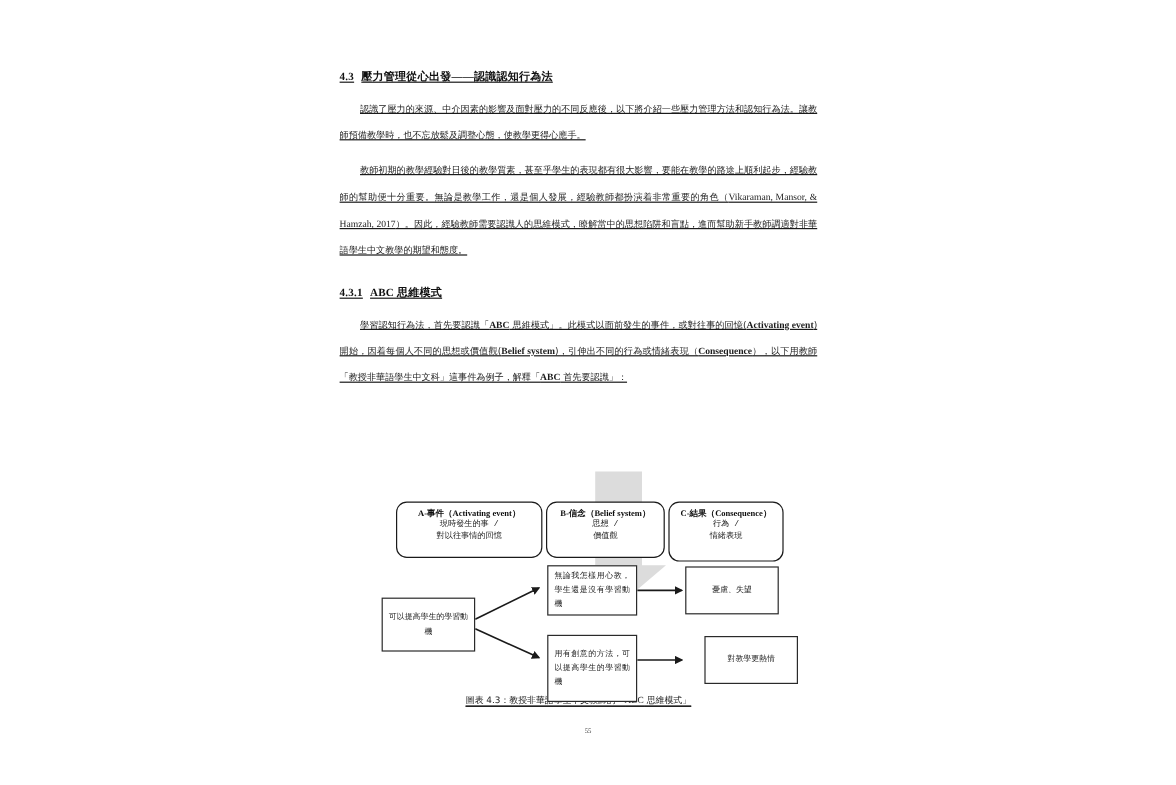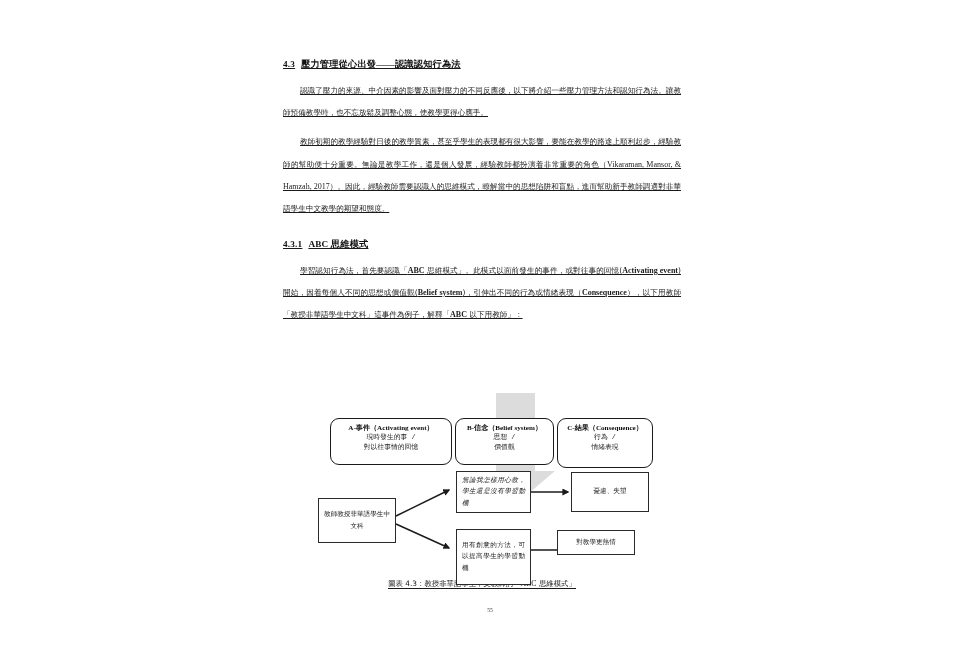--- a/index.html
+++ b/index.html
@@ -187,21 +187,21 @@
     <p class="para"><span>認識了壓力的來源、中介因素的影響及面對壓力的不同反應後，以下將介紹一些壓力管理方法和認知行為法。讓教師預備教學時，也不忘放鬆及調整心態，使教學更得心應手。</span></p>
 
     <div class="gap"></div>
 
     <p class="para"><span>教師初期的教學經驗對日後的教學質素，甚至乎學生的表現都有很大影響，要能在教學的路途上順利起步，經驗教師的幫助便十分重要。無論是教學工作，還是個人發展，經驗教師都扮演着非常重要的角色（</span><span class="lat">Vikaraman, Mansor, &amp; Hamzah, 2017</span><span>）。因此，經驗教師需要認識人的思維模式，瞭解當中的思想陷阱和盲點，進而幫助新手教師調適對非華語學生中文教學的期望和態度。</span></p>
 
     <h3 class="heading sub">
       <span class="num">4.3.1</span><span>ABC 思維模式</span>
     </h3>
 
-    <p class="para"><span>學習認知行為法，首先要認識「</span><span class="latb">ABC</span><span> 思維模式」。此模式以面前發生的事件，或對往事的回憶(</span><span class="latb">Activating event</span><span>)開始，因着每個人不同的思想或價值觀(</span><span class="latb">Belief system</span><span>)，引伸出不同的行為或情緒表現（</span><span class="latb">Consequence</span><span>），以下用教師「教授非華語學生中文科」這事件為例子，解釋「</span><span class="latb">ABC</span><span> 以下用教師」：</span></p>
+    <p class="para"><span>學習認知行為法，首先要認識「</span><span class="latb">ABC</span><span> 思維模式」。此模式以面前發生的事件，或對往事的回憶(</span><span class="latb">Activating event</span><span>)開始，因着每個人不同的思想或價值觀(</span><span class="latb">Belief system</span><span>)，引伸出不同的行為或情緒表現（</span><span class="latb">Consequence</span><span>），以下用教師「教授非華語學生中文科」這事件為例子，解釋「</span><span class="latb">ABC</span><span> 首先要認識」：</span></p>
 
   </div>
 
   <div class="figure">
     <div class="fig-canvas">
 
       <svg class="overlay" viewBox="0 0 398 185">
         <polygon points="213,0 252,0 252,78 272,78 232,112 192,78 213,78" fill="#dcdcdc"></polygon>
       </svg>
 
@@ -233,36 +233,36 @@
         <line x1="113" y1="123" x2="166" y2="97" stroke="#1a1a1a" stroke-width="1.4" marker-end="url(#ah)"></line>
 
         <line x1="113" y1="131" x2="166" y2="155" stroke="#1a1a1a" stroke-width="1.4" marker-end="url(#ah)"></line>
 
         <line x1="248" y1="99" x2="285" y2="99" stroke="#1a1a1a" stroke-width="1.4" marker-end="url(#ah)"></line>
 
         <line x1="248" y1="157" x2="285" y2="157" stroke="#1a1a1a" stroke-width="1.4" marker-end="url(#ah)"></line>
       </svg>
 
       <div class="flow-box" style="left:35px; top:105px; width:78px; height:45px;">
-        <div class="flow-text center">教師教授非華語學生中文科</div>
-      </div>
-
-      <div class="flow-box" style="left:173px; top:78px; width:75px; height:42px;font-style:italic;">
+        <div class="flow-text center">可以提高學生的學習動機</div>
+      </div>
+
+      <div class="flow-box" style="left:173px; top:78px; width:75px; height:42px;">
         <div class="flow-text">無論我怎樣用心教，學生還是沒有學習動機</div>
       </div>
 
       <div class="flow-box" style="left:173px; top:136px; width:75px; height:56px;">
         <div class="flow-text">用有創意的方法，可以提高學生的學習動機</div>
       </div>
 
       <div class="flow-box" style="left:288px; top:79px; width:78px; height:40px;">
         <div class="flow-text center">憂慮、失望</div>
       </div>
 
-      <div class="flow-box" style="left:274px; top:137px; width:78px; height:25px;">
+      <div class="flow-box" style="left:304px; top:137px; width:78px; height:40px;">
         <div class="flow-text center">對教學更熱情</div>
       </div>
 
     </div>
 
     <div class="caption">
       <span><span>圖表 4.3：教授非華語學生中文教師的「</span><span class="lat">ABC</span><span> 思維模式」</span></span>
     </div>
   </div>
 

